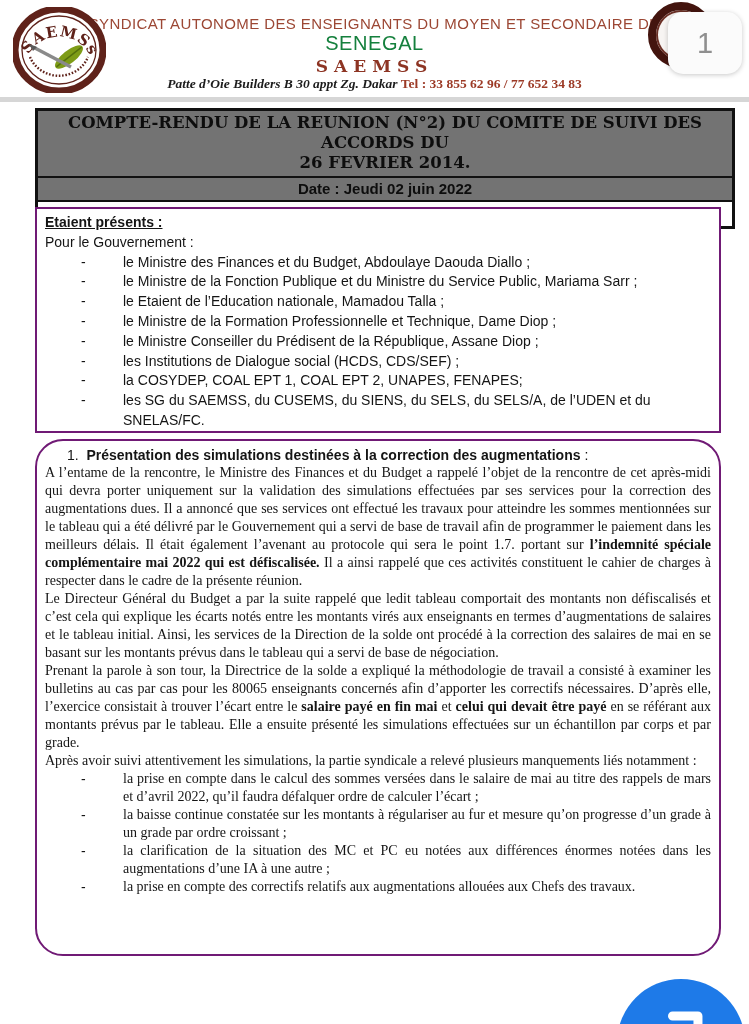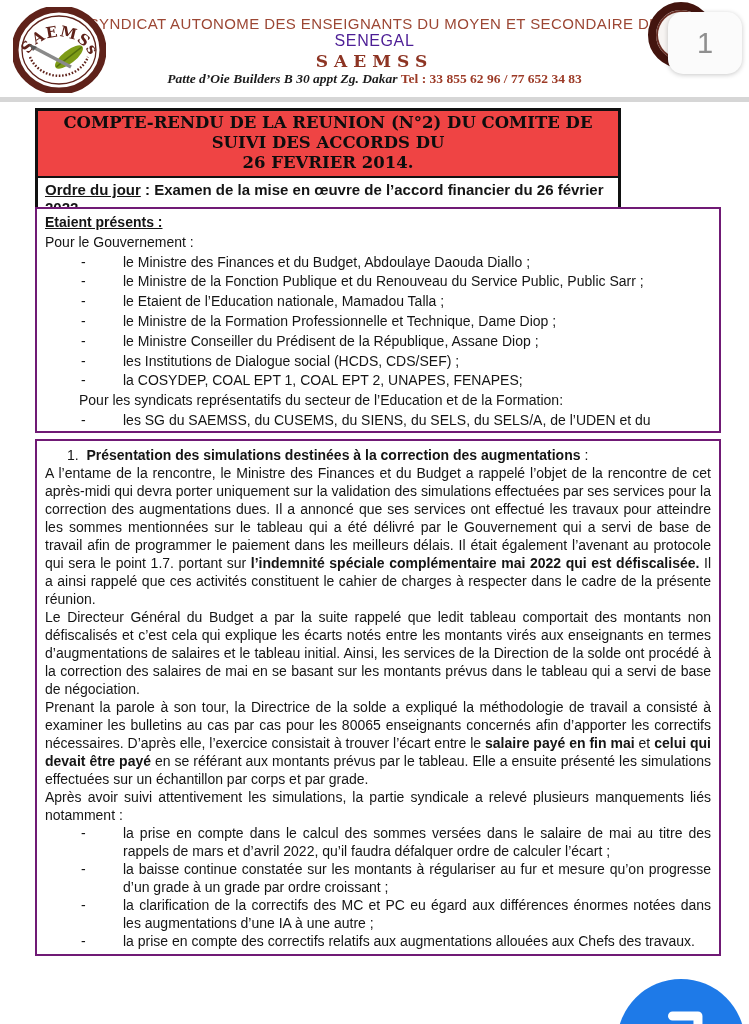--- a/index.html
+++ b/index.html
@@ -9,52 +9,52 @@
     background: #ffffff;
     font-family: "Liberation Sans", sans-serif;
     color: #151515;
     overflow: hidden;
   }
 
   
   .letterhead { position: absolute; left: 0; top: 0; width: 749px; height: 97px; text-align: center; }
   .logo { position: absolute; left: 13px; top: 7px; width: 93px; height: 86px; }
   .org-line1 { margin-top: 15px; font-size: 15px; letter-spacing: 0.4px; color: #9c4734; font-weight: 500; }
-  .org-line2 { font-size: 16px; letter-spacing: 0.6px; color: #4c1d95; font-weight: 500; }
+  .org-line2 { font-size: 20px; letter-spacing: 0.6px; color: #15803d; font-weight: 500; }
   .acronym   { margin-top: 1px; font-family: "DejaVu Serif", serif; font-weight: bold; font-size: 17px; letter-spacing: 6px; color: #8d3423; }
   .address   { margin-top: 0; font-family: "Liberation Serif", serif; font-style: italic; font-weight: bold; font-size: 13.5px; color: #1c1c1c; }
   .address .tel { color: #9c3a26; font-style: normal; font-family: "Liberation Serif", serif; }
 
   .scan-edge { position: absolute; left: 0; top: 97px; width: 749px; height: 5px; background: #d6d6d6; }
 
   
-  .title-block { position: absolute; left: 35px; top: 108px; width: 586px; border: 3px solid #111; background: #ef4444; }
+  .title-block { position: absolute; left: 35px; top: 108px; width: 700px; border: 3px solid #111; background: #737373; }
   .title-row1 { border-bottom: 2px solid #111; padding: 2px 8px 3px; text-align: center;
                 font-family: "DejaVu Serif", serif; font-weight: bold; font-size: 16.5px; line-height: 20px; color: #0d0d0d; }
   .title-row2 { border-bottom: 2px solid #111; padding: 2px 8px; text-align: center;
                 font-weight: bold; font-size: 15px; line-height: 18px; color: #0d0d0d; }
   .title-row3 { background: #ffffff; padding: 3px 7px; font-weight: bold; font-size: 15px; line-height: 18px; }
   .title-row3 .agenda-label { text-decoration: underline; }
 
   
   .box { position: absolute; left: 35px; width: 686px; border: 2px solid #701a75; background: #fff; overflow: hidden; }
   .attendees { top: 207px; height: 226px; padding: 4px 8px; font-size: 14px; line-height: 19.8px; }
-  .minutes   { top: 439px; height: 517px; padding: 5px 8px; font-size: 14px; line-height: 18px; }
+  .minutes   { top: 439px; height: 517px; padding: 5px 8px; font-size: 14px; line-height: 18px; border-radius: 28px; }
 
   .attendees .heading { font-weight: bold; text-decoration: underline; }
   .group-label.indent { padding-left: 34px; }
 
   .li { display: flex; }
   .li .dash { flex: 0 0 26px; margin-left: 36px; }
   .li .li-text { flex: 1 1 auto; padding-left: 16px; }
 
   .sec-heading { padding-left: 22px; }
   .sec-heading .num { font-weight: normal; }
   .sec-heading .bd { font-weight: bold; }
-  .para { text-align: justify; }
+  .para { text-align: justify; font-family: Liberation Serif, serif; }
   .bd { font-weight: bold; }
 
   
   .stamp-behind { position: absolute; left: 648px; top: 2px; width: 66px; height: 66px; border-radius: 50%;
                   border: 8px solid #43140e; background: #f7f4f2; box-shadow: inset 0 0 0 2px #6b3026; }
   .page-badge { position: absolute; left: 668px; top: 12px; width: 74px; height: 62px; border-radius: 15px;
                 background: #fbfbfb; box-shadow: 0 1px 5px rgba(0,0,0,0.22);
                 display: flex; align-items: center; justify-content: center;
                 font-size: 29px; color: #8f8f8f; }
   .fab { position: absolute; left: 617px; top: 979px; width: 128px; height: 128px; border-radius: 50%;
@@ -91,36 +91,37 @@
   </div>
 </div>
 
 <div class="scan-edge"></div>
 
 <div class="title-block">
   <div class="title-row1">
     <div>COMPTE-RENDU DE LA REUNION (N°2) DU COMITE DE SUIVI DES ACCORDS DU</div>
     <div>26 FEVRIER 2014.</div>
   </div>
+  <div class="title-row2">Date : Jeudi 02 juin 2022</div>
   <div class="title-row3">
     <span class="agenda-label">Ordre du jour</span><span> : Examen de la mise en œuvre de l’accord financier du 26 février 2022</span>
   </div>
 </div>
 
 <section class="box attendees">
   <div class="heading">Etaient présents :</div>
 
   <div class="group-label">Pour le Gouvernement :</div>
   <div class="li">
       <span class="dash">-</span>
       <span class="li-text">le Ministre des Finances et du Budget, Abdoulaye Daouda Diallo ;</span>
     </div>
   <div class="li">
       <span class="dash">-</span>
-      <span class="li-text">le Ministre de la Fonction Publique et du Renouveau du Service Public, Public Sarr ;</span>
+      <span class="li-text">le Ministre de la Fonction Publique et du Ministre du Service Public, Mariama Sarr ;</span>
     </div>
   <div class="li">
       <span class="dash">-</span>
       <span class="li-text">le Etaient de l’Education nationale, Mamadou Talla ;</span>
     </div>
   <div class="li">
       <span class="dash">-</span>
       <span class="li-text">le Ministre de la Formation Professionnelle et Technique, Dame Diop ;</span>
     </div>
   <div class="li">
@@ -130,21 +131,20 @@
 
   <div class="li">
       <span class="dash">-</span>
       <span class="li-text">les Institutions de Dialogue social (HCDS, CDS/SEF) ;</span>
     </div>
   <div class="li">
       <span class="dash">-</span>
       <span class="li-text">la COSYDEP, COAL EPT 1, COAL EPT 2, UNAPES, FENAPES;</span>
     </div>
 
-  <div class="group-label indent">Pour les syndicats représentatifs du secteur de l’Education et de la Formation:</div>
   <div class="li">
       <span class="dash">-</span>
       <span class="li-text">les SG du SAEMSS, du CUSEMS, du SIENS, du SELS, du SELS/A, de l’UDEN et du SNELAS/FC.</span>
     </div>
 </section>
 
 <section class="box minutes">
   <div class="sec-heading">
     <span class="num">1.</span>&nbsp;&nbsp;<span class="bd">Présentation des simulations destinées à la correction des augmentations</span><span> :</span>
   </div>
@@ -160,21 +160,21 @@
   <div class="li">
       <span class="dash">-</span>
       <span class="li-text para">la prise en compte dans le calcul des sommes versées dans le salaire de mai au titre des rappels de mars et d’avril 2022, qu’il faudra défalquer ordre de calculer l’écart ;</span>
     </div>
   <div class="li">
       <span class="dash">-</span>
       <span class="li-text para">la baisse continue constatée sur les montants à régulariser au fur et mesure qu’on progresse d’un grade à un grade par ordre croissant ;</span>
     </div>
   <div class="li">
       <span class="dash">-</span>
-      <span class="li-text para">la clarification de la correctifs des MC et PC eu égard aux différences énormes notées dans les augmentations d’une IA à une autre ;</span>
+      <span class="li-text para">la clarification de la situation des MC et PC eu notées aux différences énormes notées dans les augmentations d’une IA à une autre ;</span>
     </div>
   <div class="li">
       <span class="dash">-</span>
       <span class="li-text para">la prise en compte des correctifs relatifs aux augmentations allouées aux Chefs des travaux.</span>
     </div>
 </section>
 
 <div class="stamp-behind"></div>
 <div class="page-badge">
   <span>1</span>

